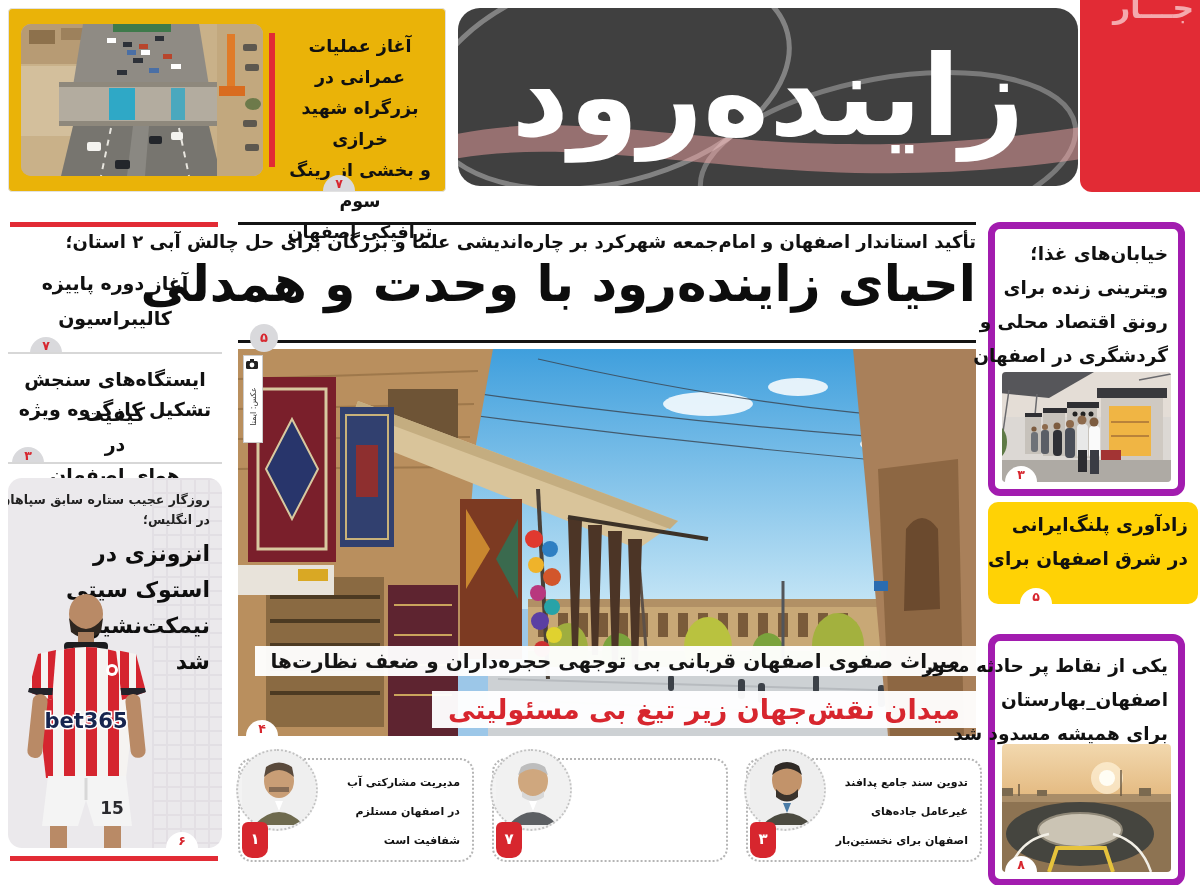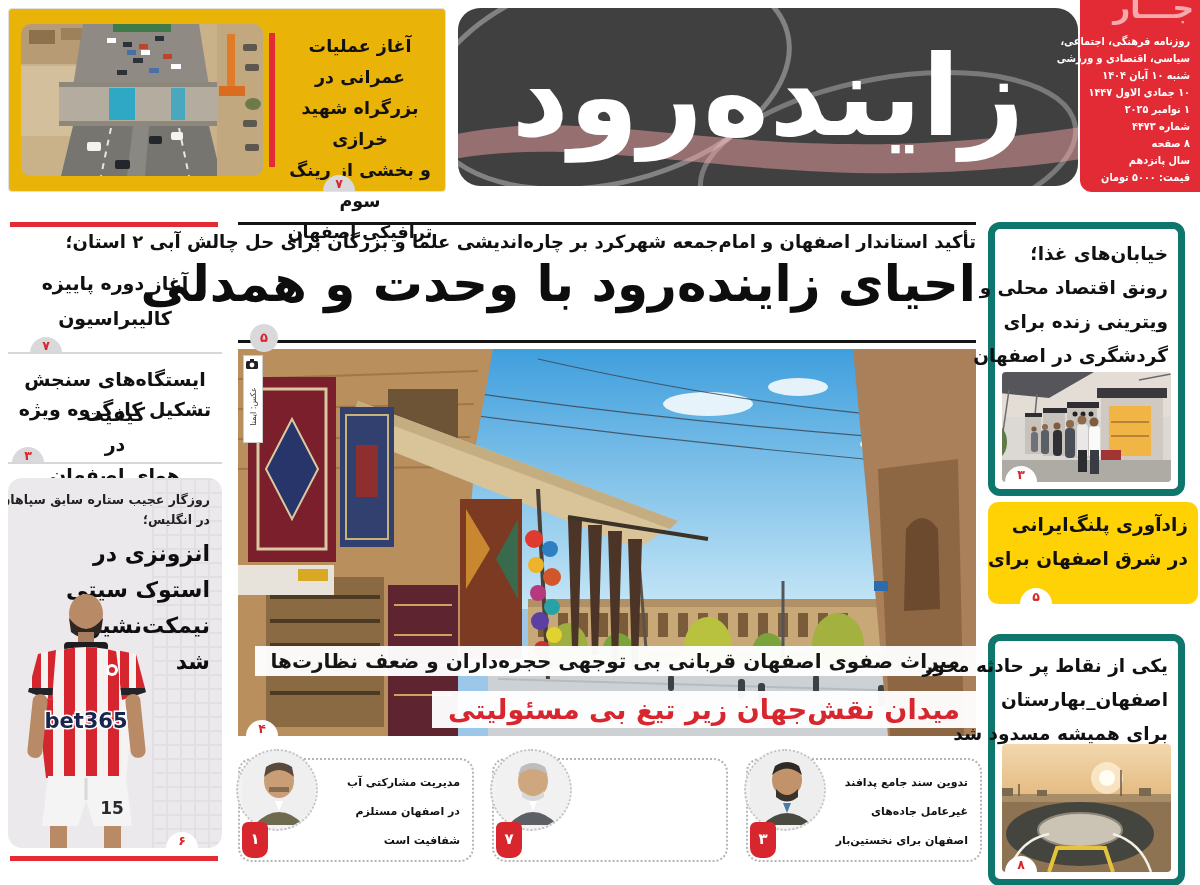--- a/index.html
+++ b/index.html
@@ -49,21 +49,21 @@
   .lcol-sep{position:absolute;left:8px;width:214px;height:2px;background:#d7d7d7;}
   #fb-card{left:8px;top:478px;width:214px;height:370px;background:#ebe9ec;border-radius:14px;overflow:hidden;}
   #fb-pattern{position:absolute;right:0;top:0;width:70px;height:100%;opacity:.55;
     background-image:linear-gradient(#dcd7de 2px,transparent 2px),linear-gradient(90deg,#dcd7de 2px,transparent 2px);
     background-size:14px 14px;}
   #fb-kicker{position:absolute;top:12px;right:12px;left:10px;text-align:right;}
   #fb-kicker div{font-size:12.5px;font-weight:bold;color:#222;line-height:20px;white-space:nowrap;}
   #fb-head{position:absolute;top:58px;right:12px;text-align:right;}
   #fb-head div{font-size:22px;font-weight:bold;color:#0e0e0e;line-height:36px;white-space:nowrap;}
   
-  .ybox{position:absolute;left:988px;width:197px;background:#fff;border:7px solid #0f766e;border-radius:12px;box-sizing:border-box;}
+  .ybox{position:absolute;left:988px;width:197px;background:#fff;border:7px solid #a21caf;border-radius:12px;box-sizing:border-box;}
   .ybox-solid{position:absolute;left:988px;width:210px;background:#ffd205;border-radius:10px;box-sizing:border-box;}
   .yhead{position:absolute;top:8px;right:10px;left:8px;text-align:right;}
   .yhead div{font-size:18.5px;font-weight:bold;color:#111;line-height:34px;white-space:nowrap;}
   .yphoto{position:absolute;left:7px;right:7px;bottom:7px;border-radius:4px;overflow:hidden;}
 </style>
 </head>
 <body>
 
 <div id="page">
 
@@ -141,31 +141,20 @@
     <svg width="620" height="178" viewBox="0 0 620 178" style="position:absolute;left:0;top:0;">
       <ellipse cx="150" cy="70" rx="185" ry="105" fill="none" stroke="rgba(255,255,255,.35)" stroke-width="5" transform="rotate(-14 150 70)"></ellipse>
       <ellipse cx="430" cy="150" rx="190" ry="80" fill="none" stroke="rgba(255,255,255,.30)" stroke-width="5" transform="rotate(-10 430 150)"></ellipse>
       <path d="M-10,128 C150,90 300,170 630,118 L630,150 C330,196 160,120 -10,152 Z" fill="rgba(255,170,170,.45)"></path>
     </svg>
     <div id="logo">زاینده‌رود</div>
   </div>
 
   <div id="infocol" class="abs">
     <div id="corner-word">جـــار</div>
-    <div id="info-lines">
-      <div class="info-line">روزنامه فرهنگی، اجتماعی،</div>
-      <div class="info-line">سیاسی، اقتصادی و ورزشی</div>
-      <div class="info-line">شنبه ۱۰ آبان ۱۴۰۴</div>
-      <div class="info-line">۱۰ جمادی الاول ۱۴۴۷</div>
-      <div class="info-line">۱ نوامبر ۲۰۲۵</div>
-      <div class="info-line">شماره ۴۴۷۳</div>
-      <div class="info-line">۸ صفحه</div>
-      <div class="info-line">سال پانزدهم</div>
-      <div class="info-line">قیمت: ۵۰۰۰ تومان</div>
-    </div>
   </div>
 
   <div class="abs rule" style="left:238px;top:222px;width:738px;"></div>
   <div id="lead-kicker" class="abs rtl nw">تأکید استاندار اصفهان و امام‌جمعه شهرکرد بر چاره‌اندیشی علما و بزرگان برای حل چالش آبی ۲ استان؛</div>
   <div id="lead-head" class="abs rtl nw">احیای زاینده‌رود با وحدت و همدلی</div>
   <div class="b-circle" style="left:250px;top:324px;z-index:2;">۵</div>
   <div class="abs rule" style="left:238px;top:340px;width:738px;"></div>
 
   <div id="main-photo" class="abs">
     <svg width="738" height="387" viewBox="0 0 738 387">
@@ -449,22 +438,22 @@
       <rect x="42" y="238" width="17" height="22" fill="#b98a66"></rect>
       <rect x="96" y="238" width="17" height="22" fill="#b98a66"></rect>
     </svg>
     <div class="b-half white" style="left:158px;bottom:0;">۶</div>
   </div>
   <div class="redbar" style="left:10px;top:856px;width:208px;height:5px;"></div>
 
   <div class="ybox" style="top:222px;height:274px;">
     <div class="yhead">
       <div>خیابان‌های غذا؛</div>
+      <div>ویترینی زنده برای</div>
       <div>رونق اقتصاد محلی و</div>
-      <div>ویترینی زنده برای</div>
       <div>گردشگری در اصفهان</div>
     </div>
     <div class="yphoto" style="height:110px;">
       <svg width="182" height="110" viewBox="0 0 182 110">
         <rect width="182" height="110" fill="#dcd8d4"></rect>
         <rect y="0" width="182" height="45" fill="#e4ddd6"></rect>
         <polygon points="0,0 105,0 60,26 0,20" fill="#56565a"></polygon>
         <g stroke="#6a6a6e" stroke-width="1.5">
             <line x1="20" y1="18" x2="14" y2="60"></line>
             <line x1="48" y1="22" x2="44" y2="64"></line>

